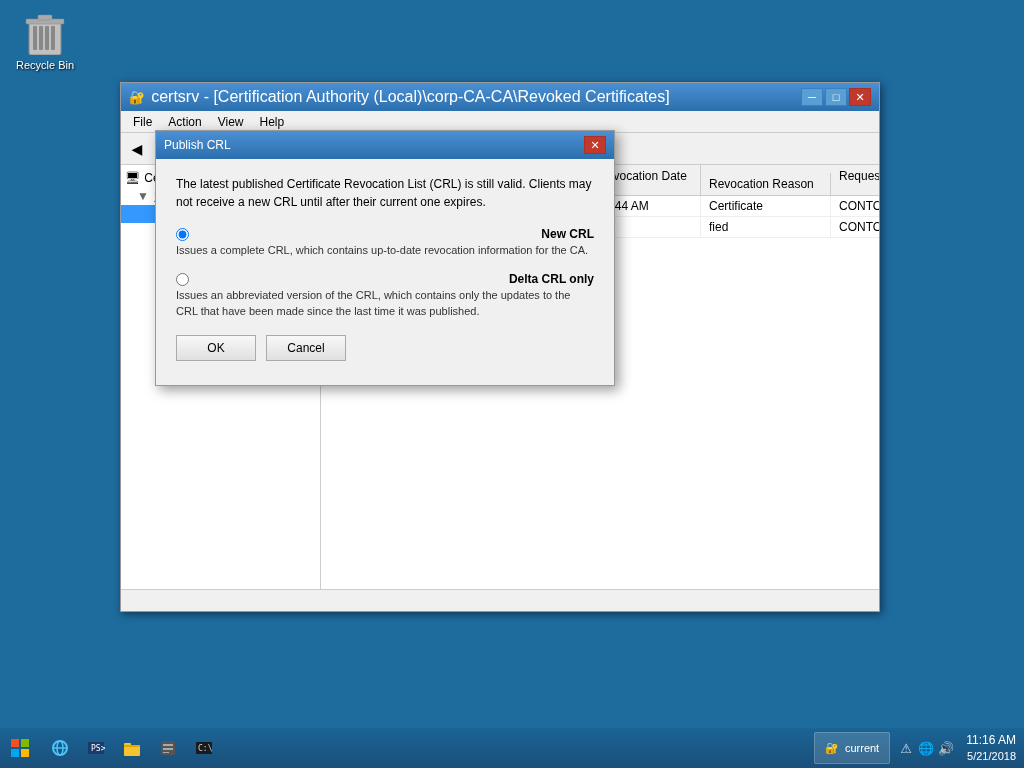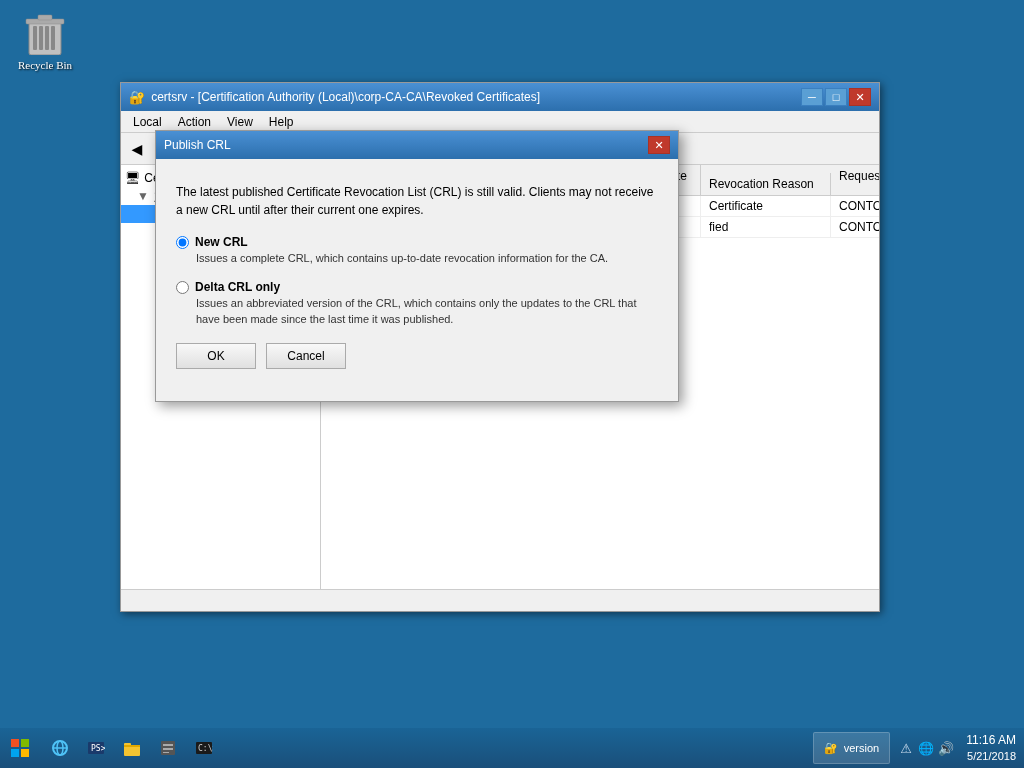--- a/index.html
+++ b/index.html
@@ -36,21 +36,20 @@
     }
     .recycle-bin-icon {
       width: 40px;
       height: 45px;
       margin-bottom: 4px;
     }
     .recycle-bin-label {
       font-size: 11px;
       color: #fff;
       text-shadow: 1px 1px 2px #000;
-      font-family: Liberation Serif, serif;
     }
 
     
     .main-window {
       position: absolute;
       top: 82px;
       left: 120px;
       width: 760px;
       height: 530px;
       background: #f0f0f0;
@@ -69,21 +68,21 @@
       padding: 0 8px;
       justify-content: space-between;
       flex-shrink: 0;
     }
     .title-bar-left {
       display: flex;
       align-items: center;
       gap: 6px;
     }
     .title-bar-text {
-      font-size: 12px;
+      font-size: 16px;
       font-weight: normal;
     }
     .title-bar-buttons {
       display: flex;
       gap: 2px;
     }
     .title-btn {
       width: 22px;
       height: 18px;
       background: #5a9fd4;
@@ -223,21 +222,21 @@
       padding: 0 8px;
       font-size: 11px;
       flex-shrink: 0;
     }
 
     
     .dialog {
       position: absolute;
       top: 130px;
       left: 155px;
-      width: 524px;
+      width: 460px;
       background: #f0f0f0;
       border: 1px solid #999;
       box-shadow: 4px 4px 12px rgba(0,0,0,0.4);
     }
     .dialog-title-bar {
       background: linear-gradient(to bottom, #4a90d4, #2c6fad);
       color: #fff;
       height: 28px;
       display: flex;
       align-items: center;
@@ -253,55 +252,55 @@
       background: #c0392b;
       border: 1px solid #a93226;
       color: #fff;
       font-size: 11px;
       display: flex;
       align-items: center;
       justify-content: center;
       cursor: pointer;
     }
     .dialog-body {
-      padding: 24px 20px;
+      padding: 16px 20px;
     }
     .dialog-info-text {
       font-size: 12px;
       color: #000;
       line-height: 1.5;
       margin-bottom: 16px;
     }
     .dialog-section-label {
       font-size: 12px;
       margin-bottom: 10px;
     }
     .radio-option {
       display: flex;
       flex-direction: column;
       margin-bottom: 14px;
     }
     .radio-row {
       display: flex;
       align-items: center;
-      gap: 6px;
+      gap: 23px;
+      justify-content: space-between;
     }
     .radio-row input[type="radio"] {
       margin: 0;
       cursor: pointer;
     }
     .radio-label {
       font-size: 12px;
       font-weight: bold;
       cursor: pointer;
     }
     .radio-desc {
       font-size: 11px;
       color: #333;
-      margin-left: 20px;
       margin-top: 2px;
       line-height: 1.4;
     }
     .dialog-buttons {
       display: flex;
       gap: 10px;
       margin-top: 16px;
       padding-bottom: 8px;
     }
     .dialog-btn {
@@ -425,21 +424,21 @@
         <span class="title-bar-text">certsrv - [Certification Authority (Local)\corp-CA-CA\Revoked Certificates]</span>
       </div>
       <div class="title-bar-buttons">
         <div class="title-btn">─</div>
         <div class="title-btn">□</div>
         <div class="title-btn close-btn">✕</div>
       </div>
     </div>
 
     <div class="menu-bar">
-      <span class="menu-item">Local</span>
+      <span class="menu-item">File</span>
       <span class="menu-item">Action</span>
       <span class="menu-item">View</span>
       <span class="menu-item">Help</span>
     </div>
 
     <div class="toolbar">
       <div class="toolbar-btn">◀</div>
       <div class="toolbar-btn">▶</div>
       <div class="toolbar-separator"></div>
       <div class="toolbar-btn">⬆</div>
@@ -593,21 +592,21 @@
       <div class="taskbar-pin" title="Command Prompt">
         <svg width="18" height="18" viewBox="0 0 18 18">
           <rect x="1" y="3" width="16" height="12" rx="1" fill="#1a1a1a"></rect>
           <text x="3" y="12" font-size="8" fill="#ccc" font-family="monospace">C:\&gt;</text>
         </svg>
       </div>
     </div>
 
     <div class="taskbar-item">
       <span>🔐</span>
-      <span style="max-width:180px;overflow:hidden;text-overflow:ellipsis;white-space:nowrap;">version</span>
+      <span style="max-width:180px;overflow:hidden;text-overflow:ellipsis;white-space:nowrap;">current</span>
     </div>
 
     <div class="system-tray">
       <div class="tray-icons">
         <span class="tray-icon" title="Warning">⚠</span>
         <span class="tray-icon" title="Network">🌐</span>
         <span class="tray-icon" title="Volume">🔊</span>
       </div>
       <div class="clock">
         <div class="clock-time">11:16 AM</div>

